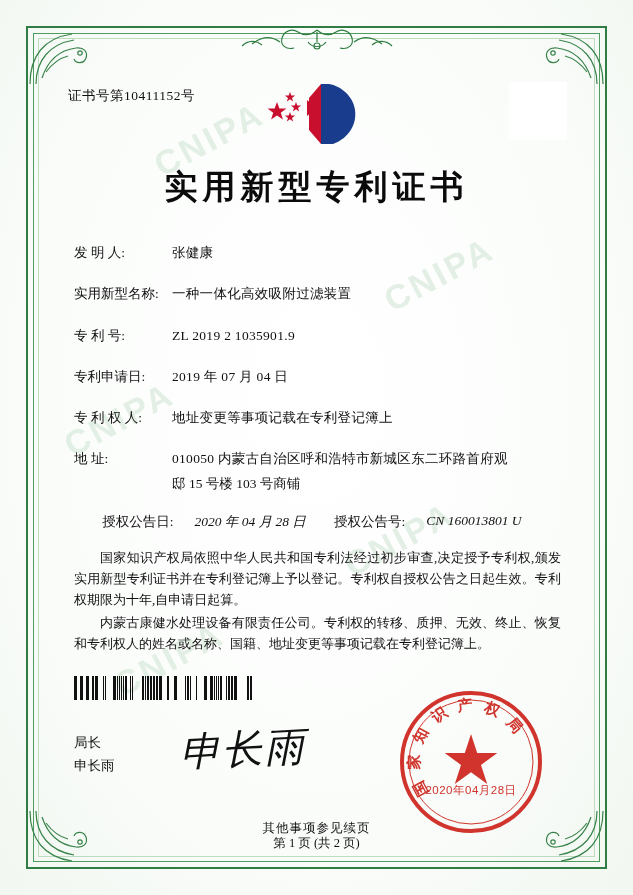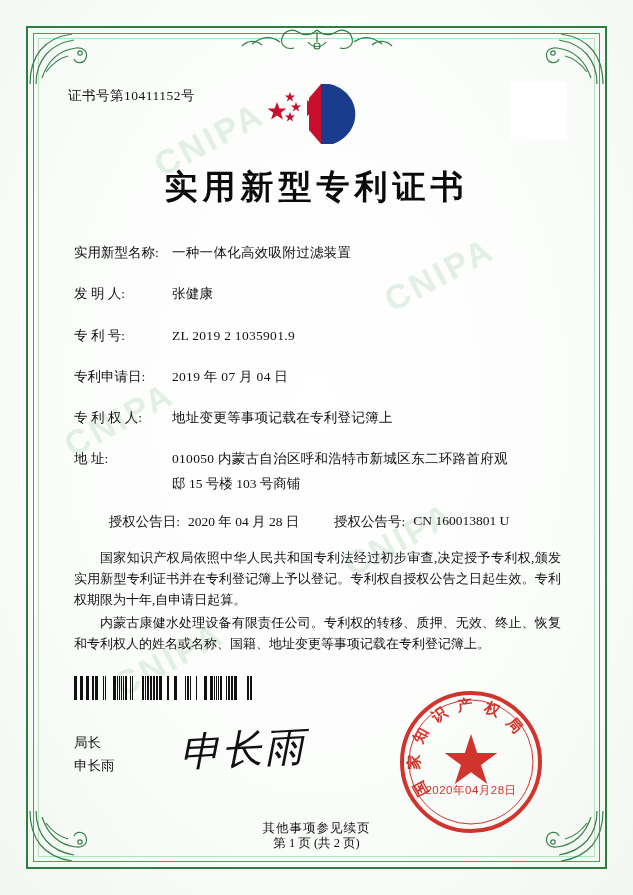--- a/index.html
+++ b/index.html
@@ -191,21 +191,21 @@
   }
   .two-col {
     display: flex;
     font-size: 13.5px;
     color: #111;
     margin-bottom: 10px;
   }
   .two-col .left  { width: 260px; display: flex; justify-content: center; }
   .two-col .right { display: flex; }
   .two-col .lbl   { white-space: nowrap; }
-  .two-col .val   { margin-left: 8px; }
+  .two-col .val   { margin-left: 21px; font-style: italic; }
 
   .paras {
     position: absolute;
     left: 14px;
     right: 12px;
     top: 487px;
     font-size: 13px;
     line-height: 1.62;
     color: #111;
     text-align: justify;
@@ -370,27 +370,27 @@
           <polygon points="27,34 28.3,37.6 32.1,37.6 29.0,39.9 30.2,43.5 27,41.3 23.8,43.5 25.0,39.9 21.9,37.6 25.7,37.6"></polygon>
         </g>
       </svg>
     </div>
 
     <div class="title">实用新型专利证书</div>
 
     <div class="fields">
 
       <div class="field">
+        <div class="flabel">发  明  人:</div>
+        <div class="fvalue">张健康</div>
+      </div>
+
+      <div class="field">
         <div class="flabel">实用新型名称:</div>
         <div class="fvalue">一种一体化高效吸附过滤装置</div>
-      </div>
-
-      <div class="field">
-        <div class="flabel">发  明  人:</div>
-        <div class="fvalue">张健康</div>
       </div>
 
       <div class="field">
         <div class="flabel">专  利  号:</div>
         <div class="fvalue">ZL 2019 2 1035901.9</div>
       </div>
 
       <div class="field">
         <div class="flabel">专利申请日:</div>
         <div class="fvalue">2019 年 07 月 04 日</div>

